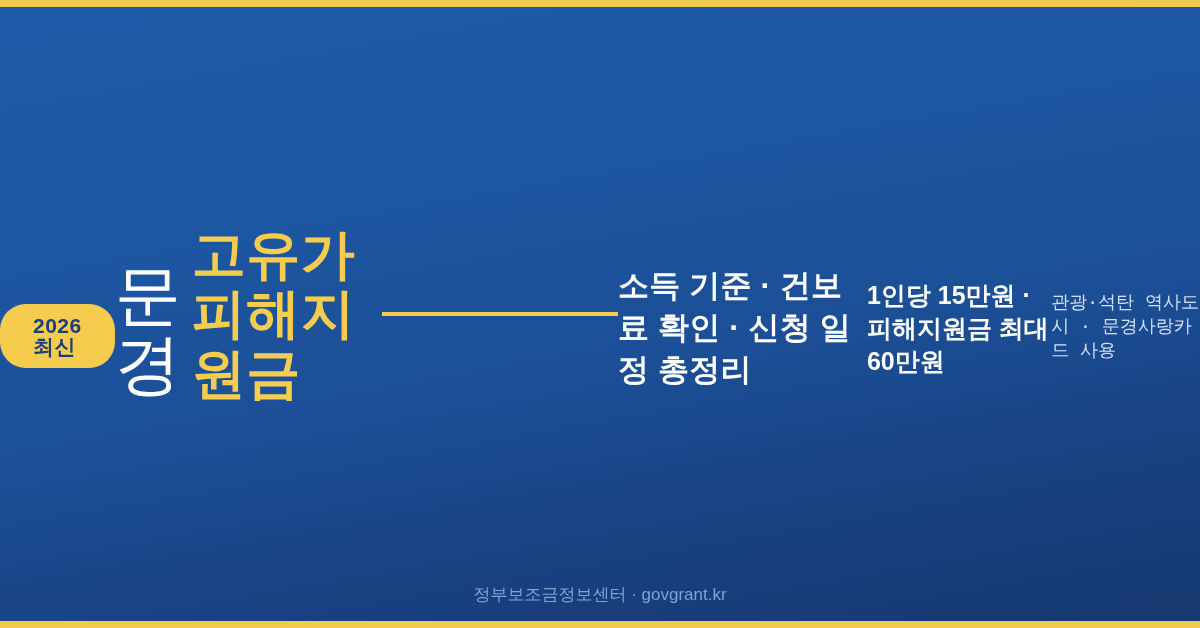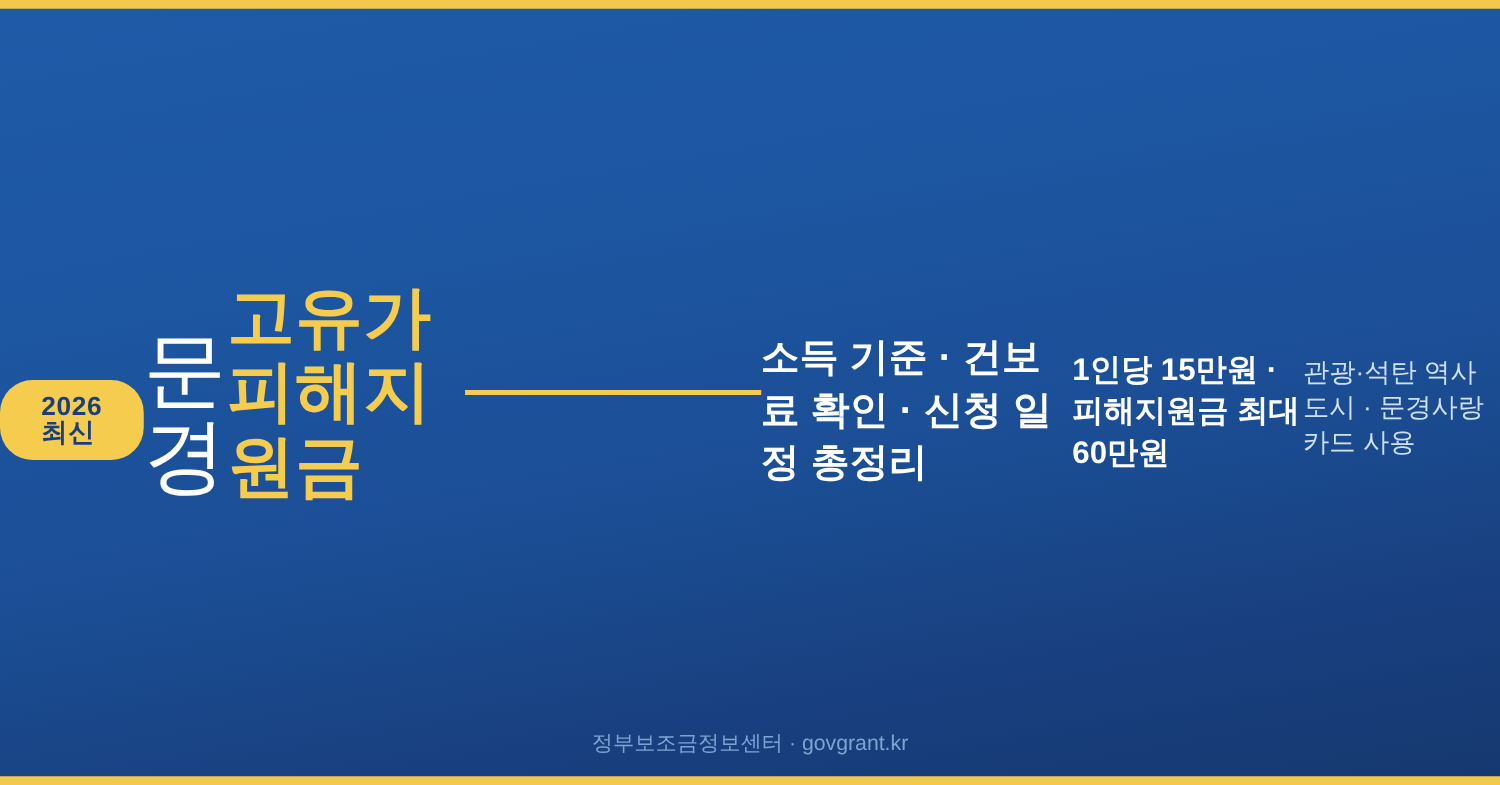--- a/index.html
+++ b/index.html
@@ -62,20 +62,21 @@
     line-height: 1.05;
   }
   .title-sub {
     margin-top: 16px;
     color: #f5cc4d;
     font-size: 54px;
     font-weight: bold;
     letter-spacing: 0.5px;
     line-height: 1.1;
     padding-bottom: 16px;
+    margin-left: 10px;
   }
   .divider {
     width: 560px;
     height: 4px;
     background: #f5cc4d;
     margin-top: 0px;
   }
   .tagline {
     margin-top: 28px;
     color: #ffffff;
@@ -85,22 +86,23 @@
   }
   .amount {
     margin-top: 29px;
     color: #ffffff;
     font-size: 25px;
     font-weight: bold;
   }
   .note {
     margin-top: 23px;
     color: #cfe0f5;
-    font-size: 21px;
+    font-size: 18px;
     font-weight: normal;
+    font-family: Liberation Mono, monospace;
   }
   .footer {
     position: absolute;
     bottom: 22px;
     left: 0;
     width: 100%;
     text-align: center;
     color: #7ea4d2;
     font-size: 17px;
   }

